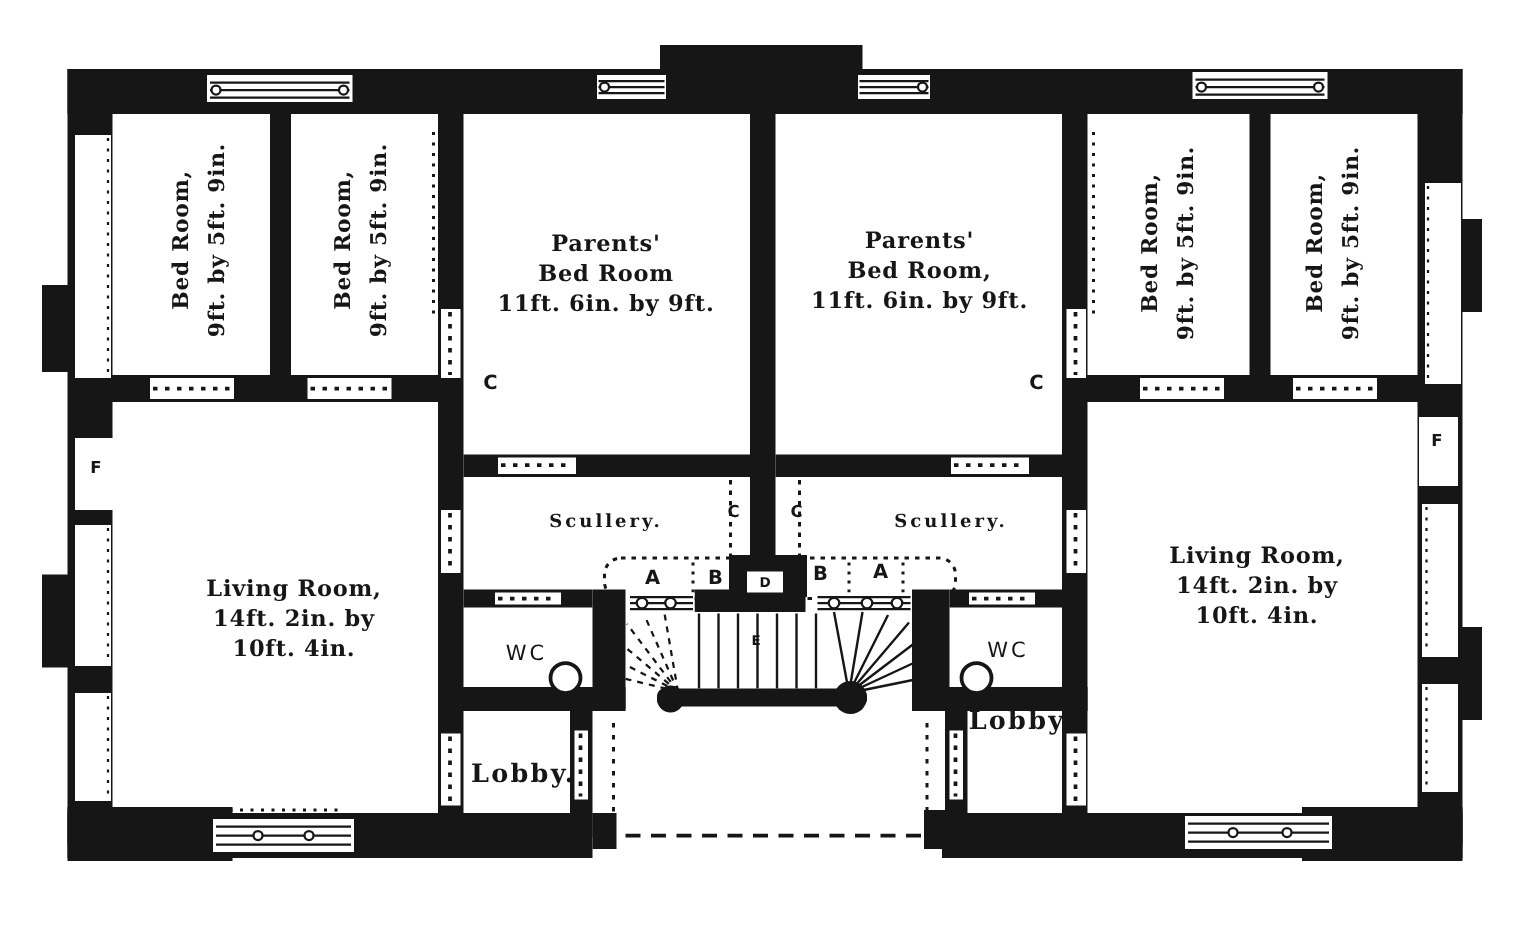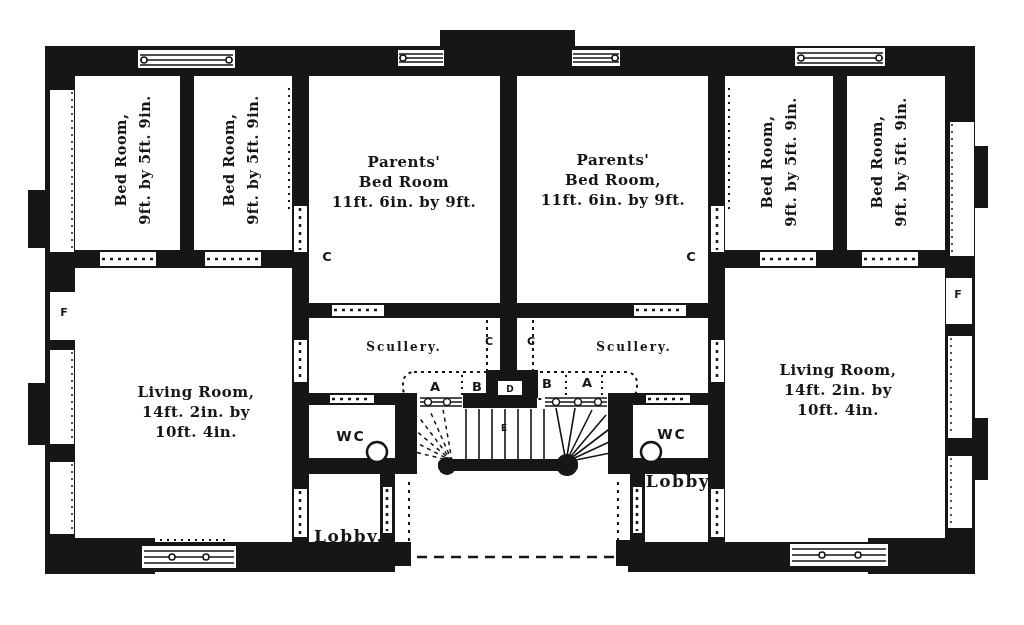--- a/index.html
+++ b/index.html
@@ -7,21 +7,21 @@
         font-family:"DejaVu Serif","Liberation Serif",serif;color:var(--ink,#161616);}
   .plan-svg{position:absolute;left:0;top:0;}
   .lbl{position:absolute;transform:translate(-50%,-50%);text-align:center;white-space:nowrap;
        font-weight:bold;color:var(--ink,#161616);}
   .vlbl{position:absolute;transform:translate(-50%,-50%) rotate(-90deg);text-align:center;
         white-space:nowrap;font-weight:bold;}
   .room{font-size:15px;line-height:20px;letter-spacing:.5px;}
   .bed{font-size:14.5px;line-height:24px;letter-spacing:.5px;}
   .scullery{font-size:12px;letter-spacing:2px;}
   .lobby{font-size:17px;letter-spacing:1.5px;}
-  .wc{font-size:14px;letter-spacing:2px;font-family:"DejaVu Sans","Liberation Sans",sans-serif;font-weight:bold;}
+  .wc{font-size:14px;letter-spacing:2px;font-family:"DejaVu Sans","Liberation Sans",sans-serif;font-weight:normal;}
   .mk{font-size:13px;font-family:"DejaVu Sans","Liberation Sans",sans-serif;font-weight:bold;}
   .mk-sm{font-size:11px;font-family:"DejaVu Sans","Liberation Sans",sans-serif;font-weight:bold;}
   .mk-xs{font-size:9px;font-family:"DejaVu Sans","Liberation Sans",sans-serif;font-weight:bold;}
 </style>
 </head>
 <body>
 
 <div class="page" style="--ink: #161616; --paper: #ffffff;">
 
   <svg class="plan-svg" width="1024" height="625" viewBox="0 0 1024 625">
@@ -274,21 +274,21 @@
     <div>14ft. 2in. by</div>
     <div>10ft. 4in.</div>
   </div>
 
   <div class="lbl scullery" style="left:404px;top:347px;">Scullery.</div>
   <div class="lbl scullery" style="left:634px;top:347px;">Scullery.</div>
 
   <div class="lbl wc" style="left:351px;top:436px;">WC</div>
   <div class="lbl wc" style="left:672px;top:434px;">WC</div>
 
-  <div class="lbl lobby" style="left:349px;top:516px;margin-top:20px;">Lobby.</div>
+  <div class="lbl lobby" style="left:349px;top:516px;">Lobby.</div>
   <div class="lbl lobby" style="left:678px;top:481px;">Lobby</div>
 
   <div class="lbl mk" style="left:327px;top:256px;">C</div>
   <div class="lbl mk" style="left:691px;top:256px;">C</div>
   <div class="lbl mk-sm" style="left:489px;top:341px;">C</div>
   <div class="lbl mk-sm" style="left:531px;top:341px;">C</div>
   <div class="lbl mk" style="left:435px;top:386px;">A</div>
   <div class="lbl mk" style="left:477px;top:386px;">B</div>
   <div class="lbl mk-xs" style="left:510px;top:389px;">D</div>
   <div class="lbl mk" style="left:547px;top:383px;">B</div>

